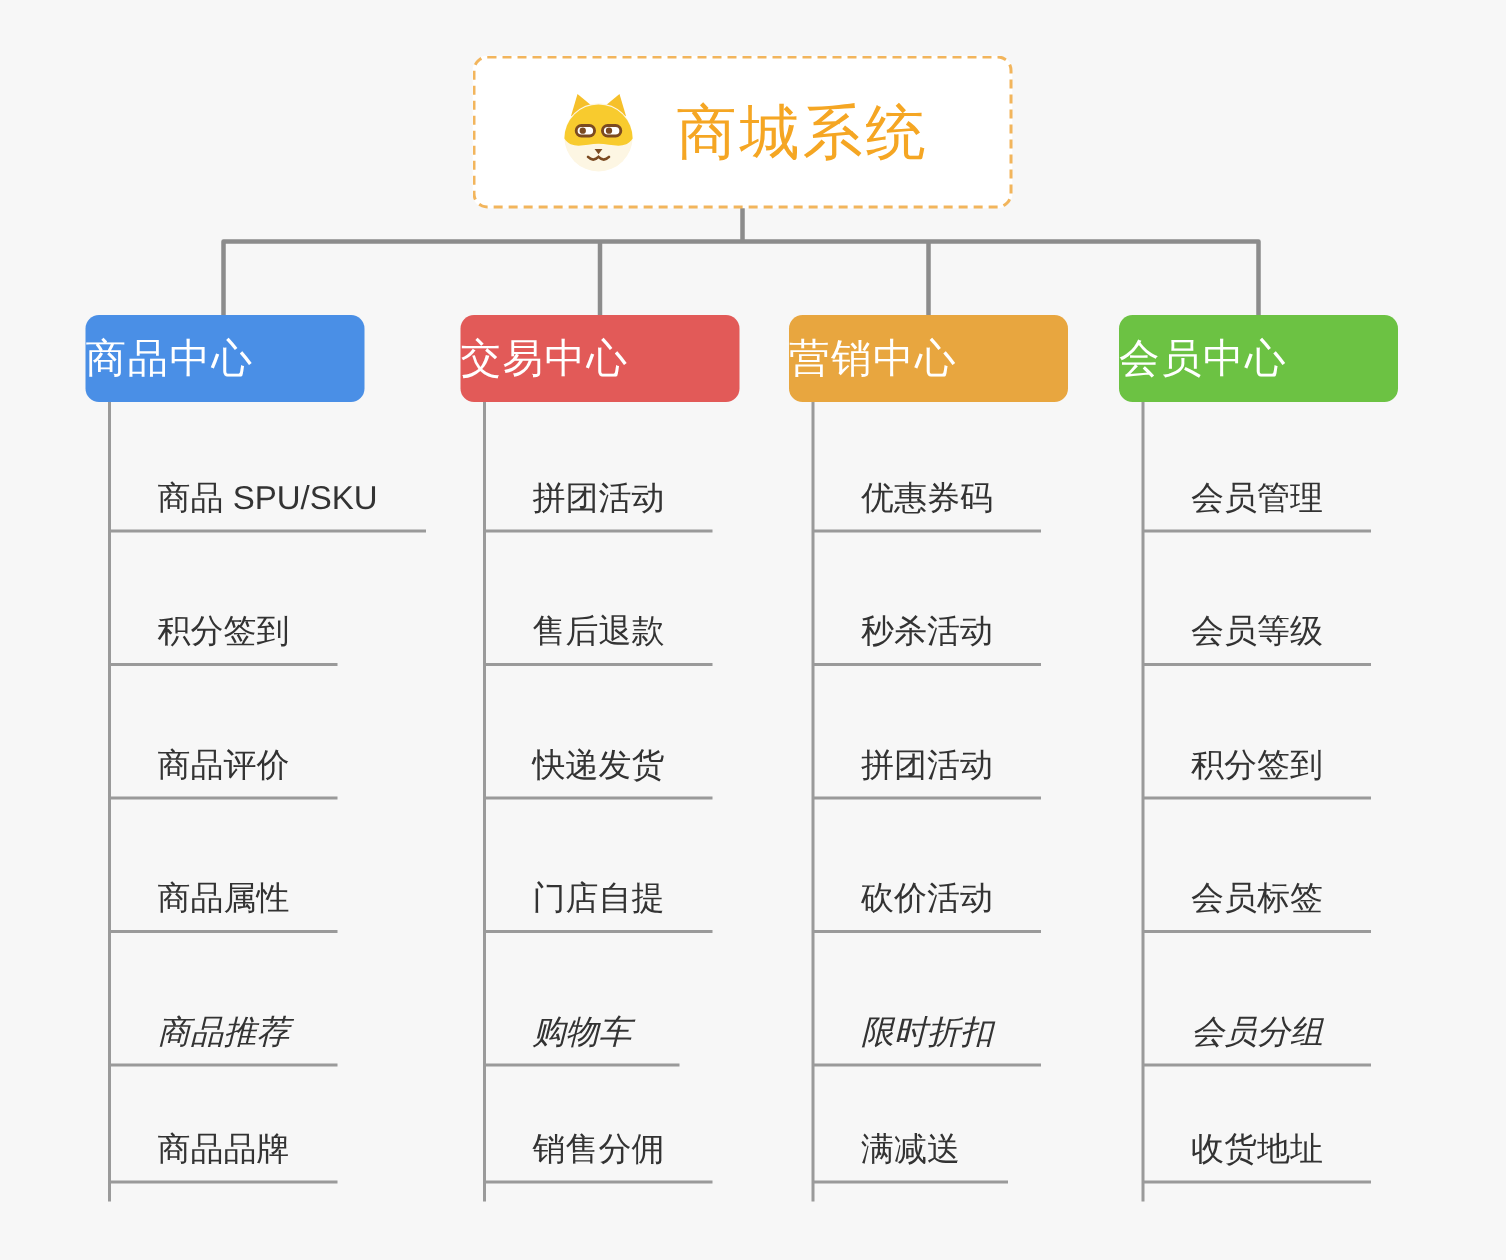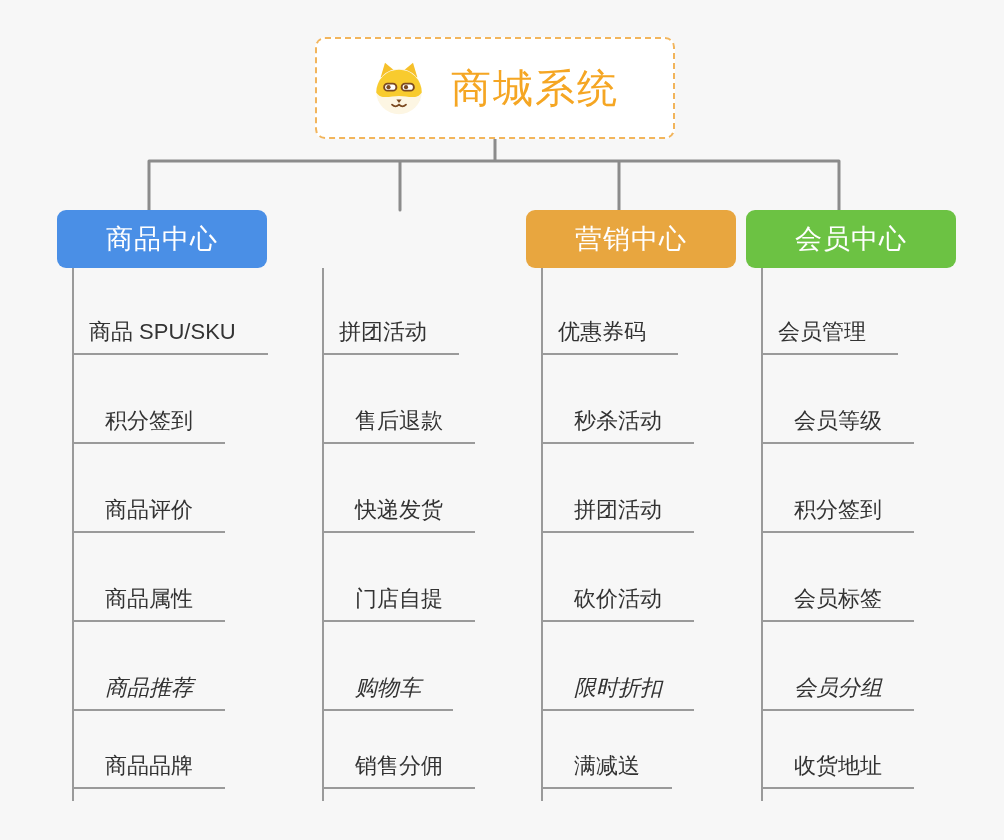--- a/index.html
+++ b/index.html
@@ -39,25 +39,25 @@
     font-size: 40px;
     font-weight: 500;
     letter-spacing: 2px;
   }
   .root-icon { width: 56px; height: 56px; flex: 0 0 auto; }
 
   
   .branch-box {
     position: absolute;
     top: 210px;
-    width: 210px; height: 58px;
+    width: 186px; height: 58px;
     border-radius: 9px;
     display: flex;
     align-items: center;
-    justify-content: center;
+    justify-content: flex-start;
     color: #ffffff;
     font-size: 27px;
     letter-spacing: 1px;
     cursor: default;
   }
   .bx1 { left: 57px; }
   .bx2 { left: 307px; }
   .bx3 { left: 526px; }
   .bx4 { left: 746px; }
 
@@ -86,21 +86,21 @@
     position: absolute;
     left: 0;
     white-space: nowrap;
     padding: 0 32px 6px 32px;
     border-bottom: 2px solid #9a9a9a;
     font-size: 22px;
     line-height: 30px;
     color: #333333;
     cursor: default;
   }
-  .r1 { top: 317px; padding-left: 16px; }
+  .r1 { top: 317px; }
   .r2 { top: 406px; }
   .r3 { top: 495px; }
   .r4 { top: 584px; }
   .r5 { top: 673px; font-style: italic; }
   .r6 { top: 751px; }
 </style>
 </head>
 <body>
 
 <div class="canvas">
@@ -120,20 +120,23 @@
       <circle cx="20" cy="31" r="2.4" fill="#7b4a21"></circle>
       <circle cx="40" cy="31" r="2.4" fill="#7b4a21"></circle>
       <path d="M29 45 L35 45 L32 49 Z" fill="#7b4a21"></path>
       <path d="M24 51 Q28 55 32 51 Q36 55 40 51" fill="none" stroke="#7b4a21" stroke-width="2" stroke-linecap="round"></path>
     </svg>
     <span class="root-title" style="color: rgb(245, 166, 35);">商城系统</span>
   </div>
 
   <div class="branch-box bx1" style="background: rgb(74, 143, 230);">
     <span>商品中心</span>
+  </div>
+  <div class="branch-box bx2" style="background: rgb(226, 90, 88);">
+    <span>交易中心</span>
   </div>
   <div class="branch-box bx4" style="background: rgb(108, 194, 67);">
     <span>会员中心</span>
   </div>
   <div class="branch-box bx3" style="background: rgb(232, 166, 63);">
     <span>营销中心</span>
   </div>
 
   <div class="branch-col col1">
     <div class="trunk"></div>

